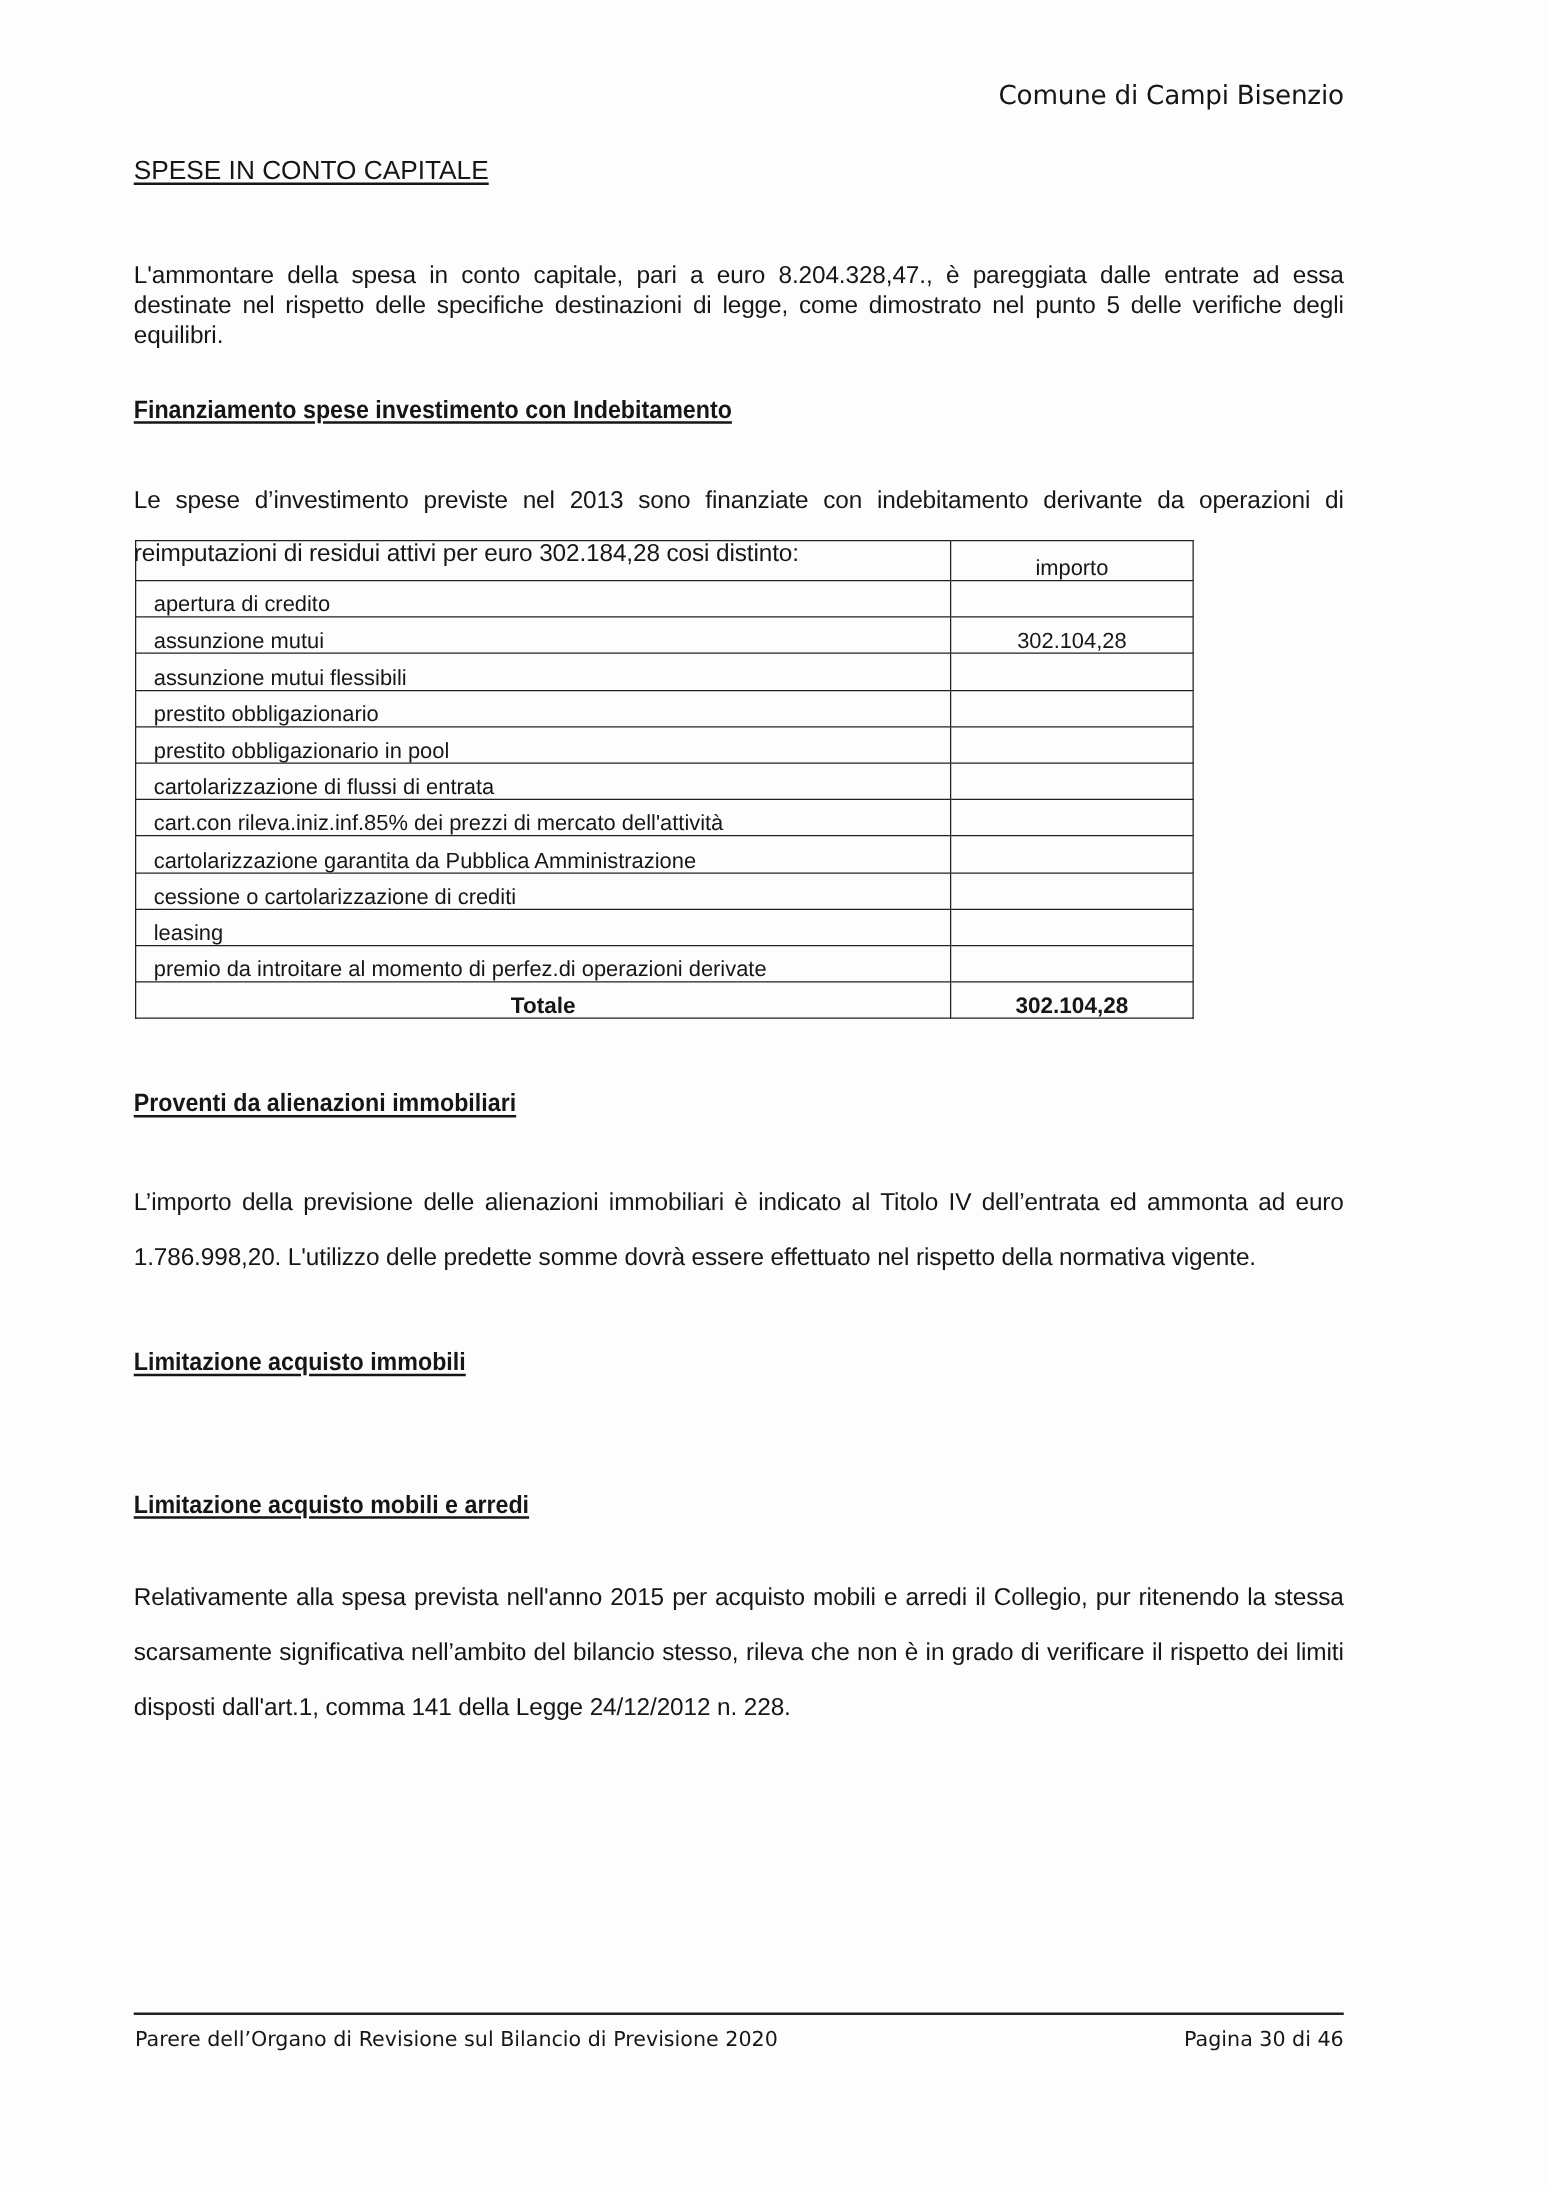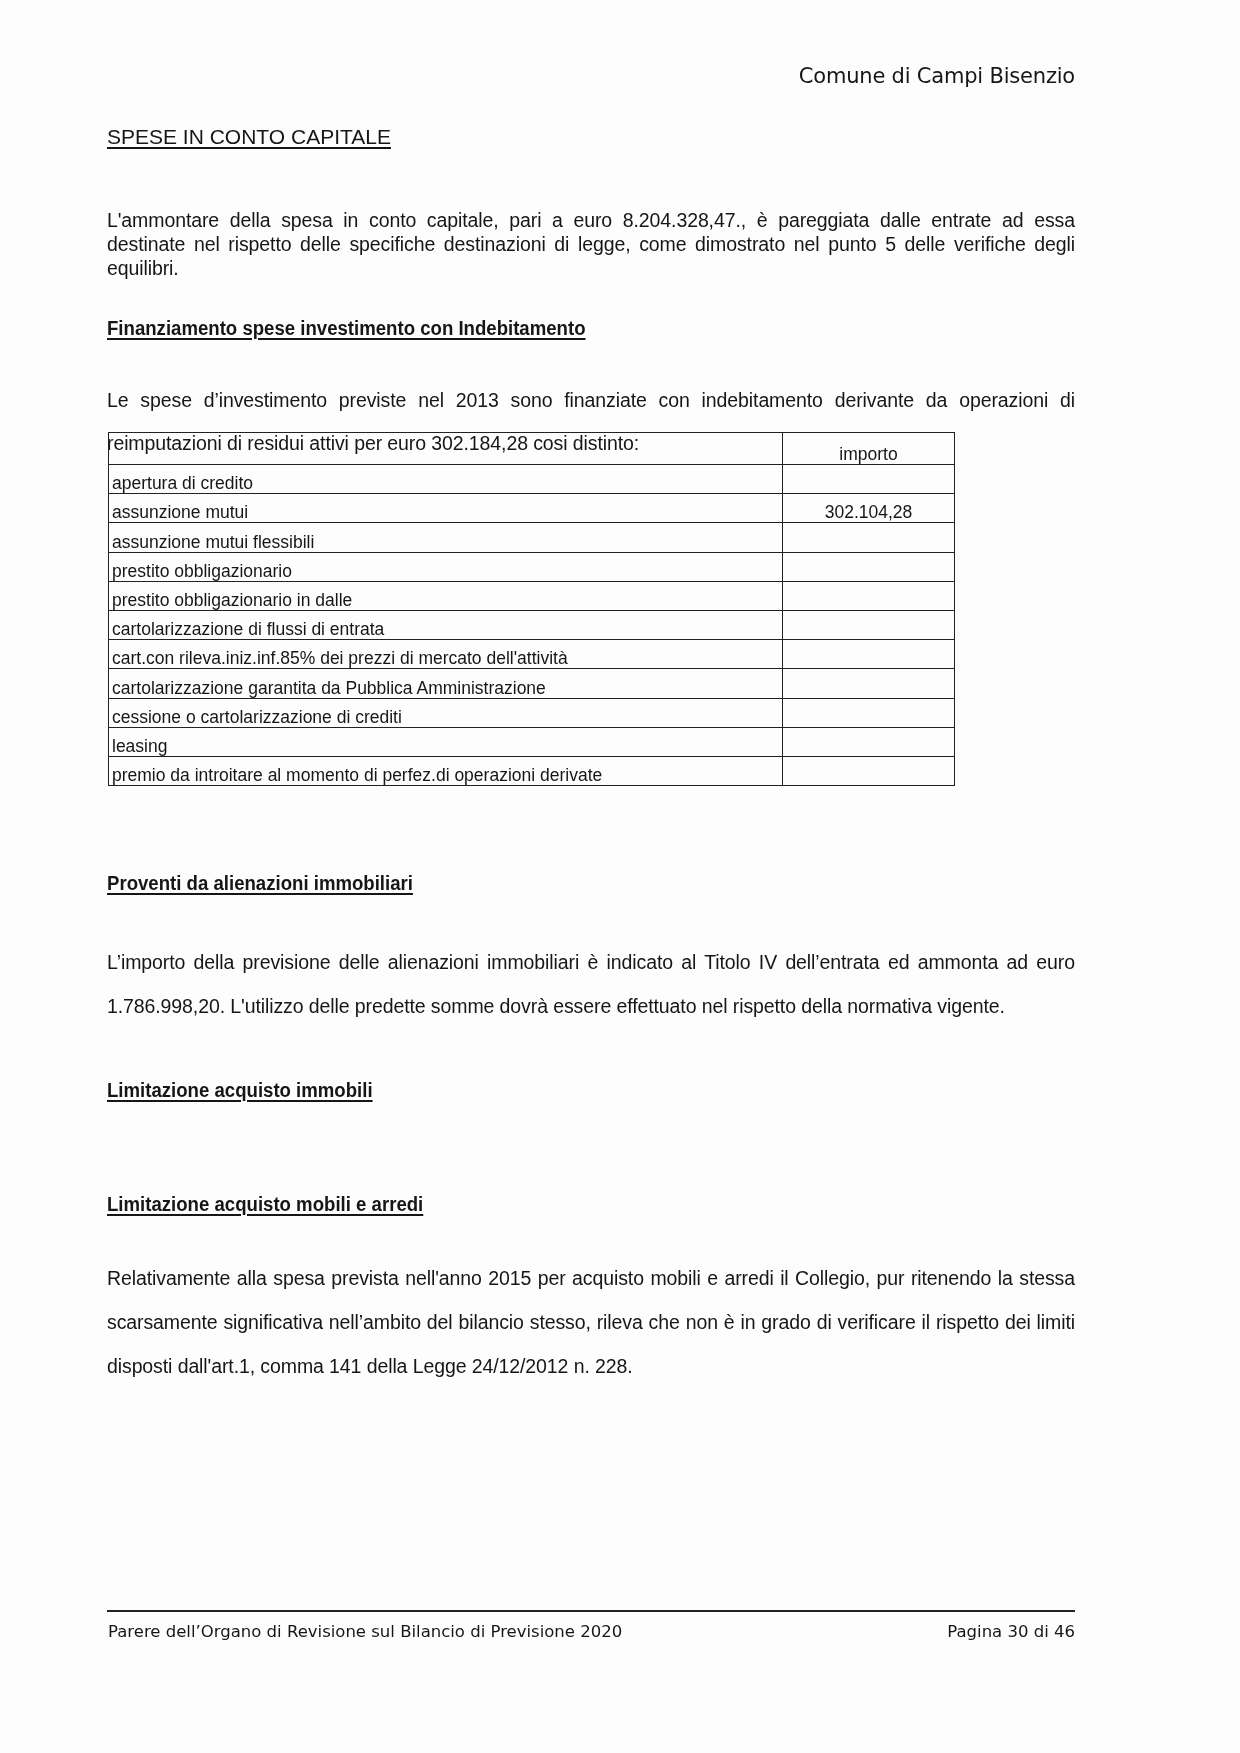--- a/index.html
+++ b/index.html
@@ -31,21 +31,21 @@
   .p3 { top: 916px; line-height: 44px; }
   .h4 { top: 1079px; }
   .p4 { top: 1118px; line-height: 28px; }
   .h5 { top: 1193px; }
   .p5 { top: 1232px; line-height: 44px; }
 
   table.fin {
     position: absolute; left: 108px; top: 432px; width: 847px;
     border-collapse: collapse; font-family: "Liberation Sans", sans-serif; font-size: 17.5px;
   }
-  table.fin td { border: 1.5px solid #222; height: 28.2px; padding: 0 3px; vertical-align: bottom; line-height: 20px; }
+  table.fin td { border: 1.5px solid #222; height: 28.2px; padding: 0 14px; vertical-align: bottom; line-height: 20px; }
   table.fin td.amt { width: 165px; text-align: center; }
   table.fin tr.head td { height: 31px; }
   table.fin tr.total td { font-weight: bold; text-align: center; font-size: 18px; }
   table.fin tr.total td.lbl { text-align: center; }
 
   .footer-line { position: absolute; left: 107px; top: 1610px; width: 968px; height: 0; border-top: 2px solid #222; }
   .footer-left {
     position: absolute; left: 108px; top: 1622px;
     font-family: "DejaVu Sans", sans-serif; font-size: 16.5px;
   }
@@ -84,21 +84,21 @@
     </tr>
     <tr>
       <td>assunzione mutui flessibili</td>
       <td class="amt"></td>
     </tr>
     <tr>
       <td>prestito obbligazionario</td>
       <td class="amt"></td>
     </tr>
     <tr>
-      <td>prestito obbligazionario in dalle</td>
+      <td>prestito obbligazionario in pool</td>
       <td class="amt"></td>
     </tr>
     <tr>
       <td>cartolarizzazione di flussi di entrata</td>
       <td class="amt"></td>
     </tr>
     <tr>
       <td>cart.con rileva.iniz.inf.85% dei prezzi di mercato dell'attività</td>
       <td class="amt"></td>
     </tr>
@@ -111,20 +111,24 @@
       <td class="amt"></td>
     </tr>
     <tr>
       <td>leasing</td>
       <td class="amt"></td>
     </tr>
     <tr>
       <td>premio da introitare al momento di perfez.di operazioni derivate</td>
       <td class="amt"></td>
     </tr>
+    <tr class="total">
+      <td class="lbl">Totale</td>
+      <td class="amt">302.104,28</td>
+    </tr>
   </tbody>
     </table>
 
   <div class="h-sub h3">Proventi da alienazioni immobiliari</div>
   <div class="para p3"> L’importo della previsione delle alienazioni immobiliari è indicato al Titolo IV dell’entrata ed ammonta ad euro 1.786.998,20. L'utilizzo delle predette somme dovrà essere effettuato nel rispetto della normativa vigente.</div>
 
   <div class="h-sub h4">Limitazione acquisto immobili</div>
 
   <div class="h-sub h5">Limitazione acquisto mobili e arredi</div>
   <div class="para p5">Relativamente alla spesa prevista nell'anno 2015 per acquisto mobili e arredi il Collegio, pur ritenendo la stessa scarsamente significativa nell’ambito del bilancio stesso, rileva che non è in grado di verificare il rispetto dei limiti disposti dall'art.1, comma 141 della Legge 24/12/2012 n. 228.</div>

